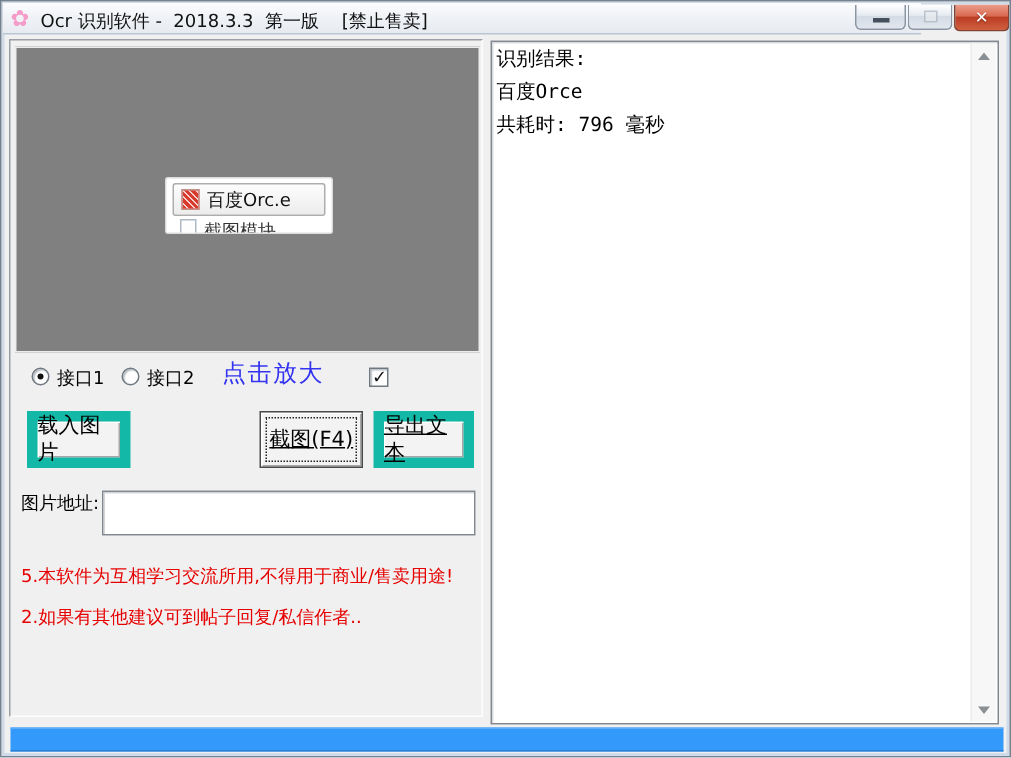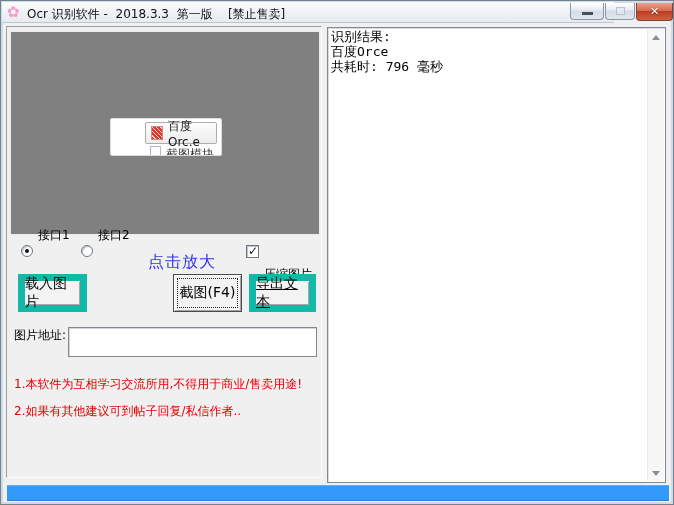--- a/index.html
+++ b/index.html
@@ -40,21 +40,21 @@
     position:absolute;left:5px;top:25px;width:316px;height:452px;
     background:#f0f0f0;
     border:1px solid;border-color:#9aa0a6 #fdfdfd #fdfdfd #9aa0a6;
   }
   .picbox{
     position:absolute;left:3px;top:4px;width:310px;height:204px;
     background:#808080;border:1px solid #ececec;overflow:hidden;
   }
   .popup{
     position:absolute;left:99px;top:86px;width:112px;height:38px;
-    background:#fff;border:1px solid #dcdcdc;border-radius:2px;overflow:hidden;padding-left:30px;
+    background:#fff;border:1px solid #dcdcdc;border-radius:2px;overflow:hidden;
   }
   .popup-item-sel{
     margin:3px 4px 2px 4px;height:22px;
     border:1px solid #adadad;border-radius:2px;
     background:linear-gradient(#fdfdfd,#ececec);
     display:flex;align-items:center;gap:5px;padding-left:5px;font-size:12px;color:#111;
   }
   .doc-icon-red{
     width:12px;height:14px;flex:0 0 auto;background:
       repeating-linear-gradient(45deg,#d93a2e 0 2px,#f6d2ce 2px 3px),#e4574a;
@@ -66,38 +66,38 @@
   }
   .doc-icon-plain{width:11px;height:13px;flex:0 0 auto;background:#fdfdfd;border:1px solid #aeb9c4;}
 
   
   .radio{position:absolute;width:12px;height:12px;border-radius:50%;
     background:#fff;border:1px solid #6f7880;
     box-shadow:inset 1px 1px 1px #b9bfc5;}
   .radio.checked::after{content:"";position:absolute;left:3px;top:3px;width:4px;height:4px;border-radius:50%;background:#111;}
   .radio1{left:14px;top:218px;}
   .radio2{left:74px;top:218px;}
-  .opt-label{position:absolute;top:200px;font-size:12px;color:#000;}
+  .opt-label{position:absolute;top:217px;font-size:12px;color:#000;}
   .lbl-if1{left:31px;}
   .lbl-if2{left:91px;}
-  .zoom-link{position:absolute;left:141px;top:212px;font-size:16px;color:#3333f0;letter-spacing:1px;cursor:pointer;margin-top:13px;}
+  .zoom-link{position:absolute;left:141px;top:212px;font-size:16px;color:#3333f0;letter-spacing:1px;cursor:pointer;}
   .checkbox{position:absolute;left:239px;top:218px;width:13px;height:13px;background:#fff;
     border:1px solid #6f7880;box-shadow:inset 1px 1px 1px #b9bfc5;}
   .checkbox.checked::after{content:"✓";position:absolute;left:1px;top:-2px;font-size:12px;font-weight:bold;color:#111;}
   .lbl-compress{left:257px;margin-top:39px;}
 
   
   .btn{position:absolute;top:247px;height:38px;
     background:#f3f3f3;border:7px solid #14b8a6;
     box-shadow:inset 1px 1px 0 #ffffff, inset -1px -1px 0 #a6a6a6;
     display:flex;align-items:center;justify-content:center;
     font-size:14px;color:#000;cursor:pointer;}
   .btn-load{left:11px;width:69px;}
   .btn-recognize{left:92px;width:66px;}
-  .btn-capture{left:166px;width:69px;border:1px solid #4a4a4a;outline:1px dotted #222;outline-offset:-5px;}
+  .btn-capture{left:166px;width:69px;border:1px solid #4a4a4a;outline:1px dotted #222;outline-offset:-5px;text-decoration:underline;}
   .btn-export{left:242px;width:67px;text-decoration:underline;}
 
   
   .addr-label{position:absolute;left:7px;top:300px;font-size:12px;}
   .addr-input{position:absolute;left:61px;top:300px;width:249px;height:30px;
     background:#fff;border:1px solid #828790;
     box-shadow:inset 1px 1px 0 rgba(130,135,144,.35);
     font-family:inherit;font-size:12px;padding:2px 4px;}
 
   
@@ -107,21 +107,21 @@
 
   
   .result-box{
     position:absolute;left:326px;top:26px;width:339px;height:456px;
     background:#fff;border:1px solid #828790;
     box-shadow:inset 1px 1px 0 rgba(130,135,144,.3);
   }
   .result-text{
     position:absolute;left:3px;top:1px;right:20px;
     font-family:"DejaVu Sans Mono","Liberation Mono",monospace;
-    font-size:13px;line-height:15px;color:#000;white-space:pre-line;
+    font-size:13px;line-height:22px;color:#000;white-space:pre-line;
   }
   .vscroll{position:absolute;top:1px;right:1px;bottom:1px;width:17px;
     background:#f7f7f7;border-left:1px solid #ebebeb;}
   .scroll-btn{position:absolute;left:0;width:100%;height:16px;display:flex;align-items:center;justify-content:center;}
   .scroll-up{top:0;}
   .scroll-down{bottom:0;}
   .tri-up{width:0;height:0;border-left:4px solid transparent;border-right:4px solid transparent;border-bottom:5px solid #8a8f94;}
   .tri-down{width:0;height:0;border-left:4px solid transparent;border-right:4px solid transparent;border-top:5px solid #8a8f94;}
 
   
@@ -172,21 +172,21 @@
     <span class="checkbox checked"></span>
     <span class="opt-label lbl-compress">压缩图片</span>
 
     <div class="btn btn-load">载入图片</div>
     <div class="btn btn-capture">截图(F4)</div>
     <div class="btn btn-export">导出文本</div>
 
     <span class="addr-label">图片地址:</span>
     <input class="addr-input" type="text" value="" style="">
 
-    <div class="notice notice-1">1.本软件为互相学习交流所用,不得用于商业/售卖用途!</div>
+    <div class="notice notice-1">5.本软件为互相学习交流所用,不得用于商业/售卖用途!</div>
     <div class="notice notice-2">2.如果有其他建议可到帖子回复/私信作者..</div>
   </div>
 
   <div class="result-box">
     <div class="result-text">识别结果:
 百度Orce
 共耗时: 796 毫秒</div>
     <div class="vscroll">
       <div class="scroll-btn scroll-up">
         <span class="tri-up"></span>

